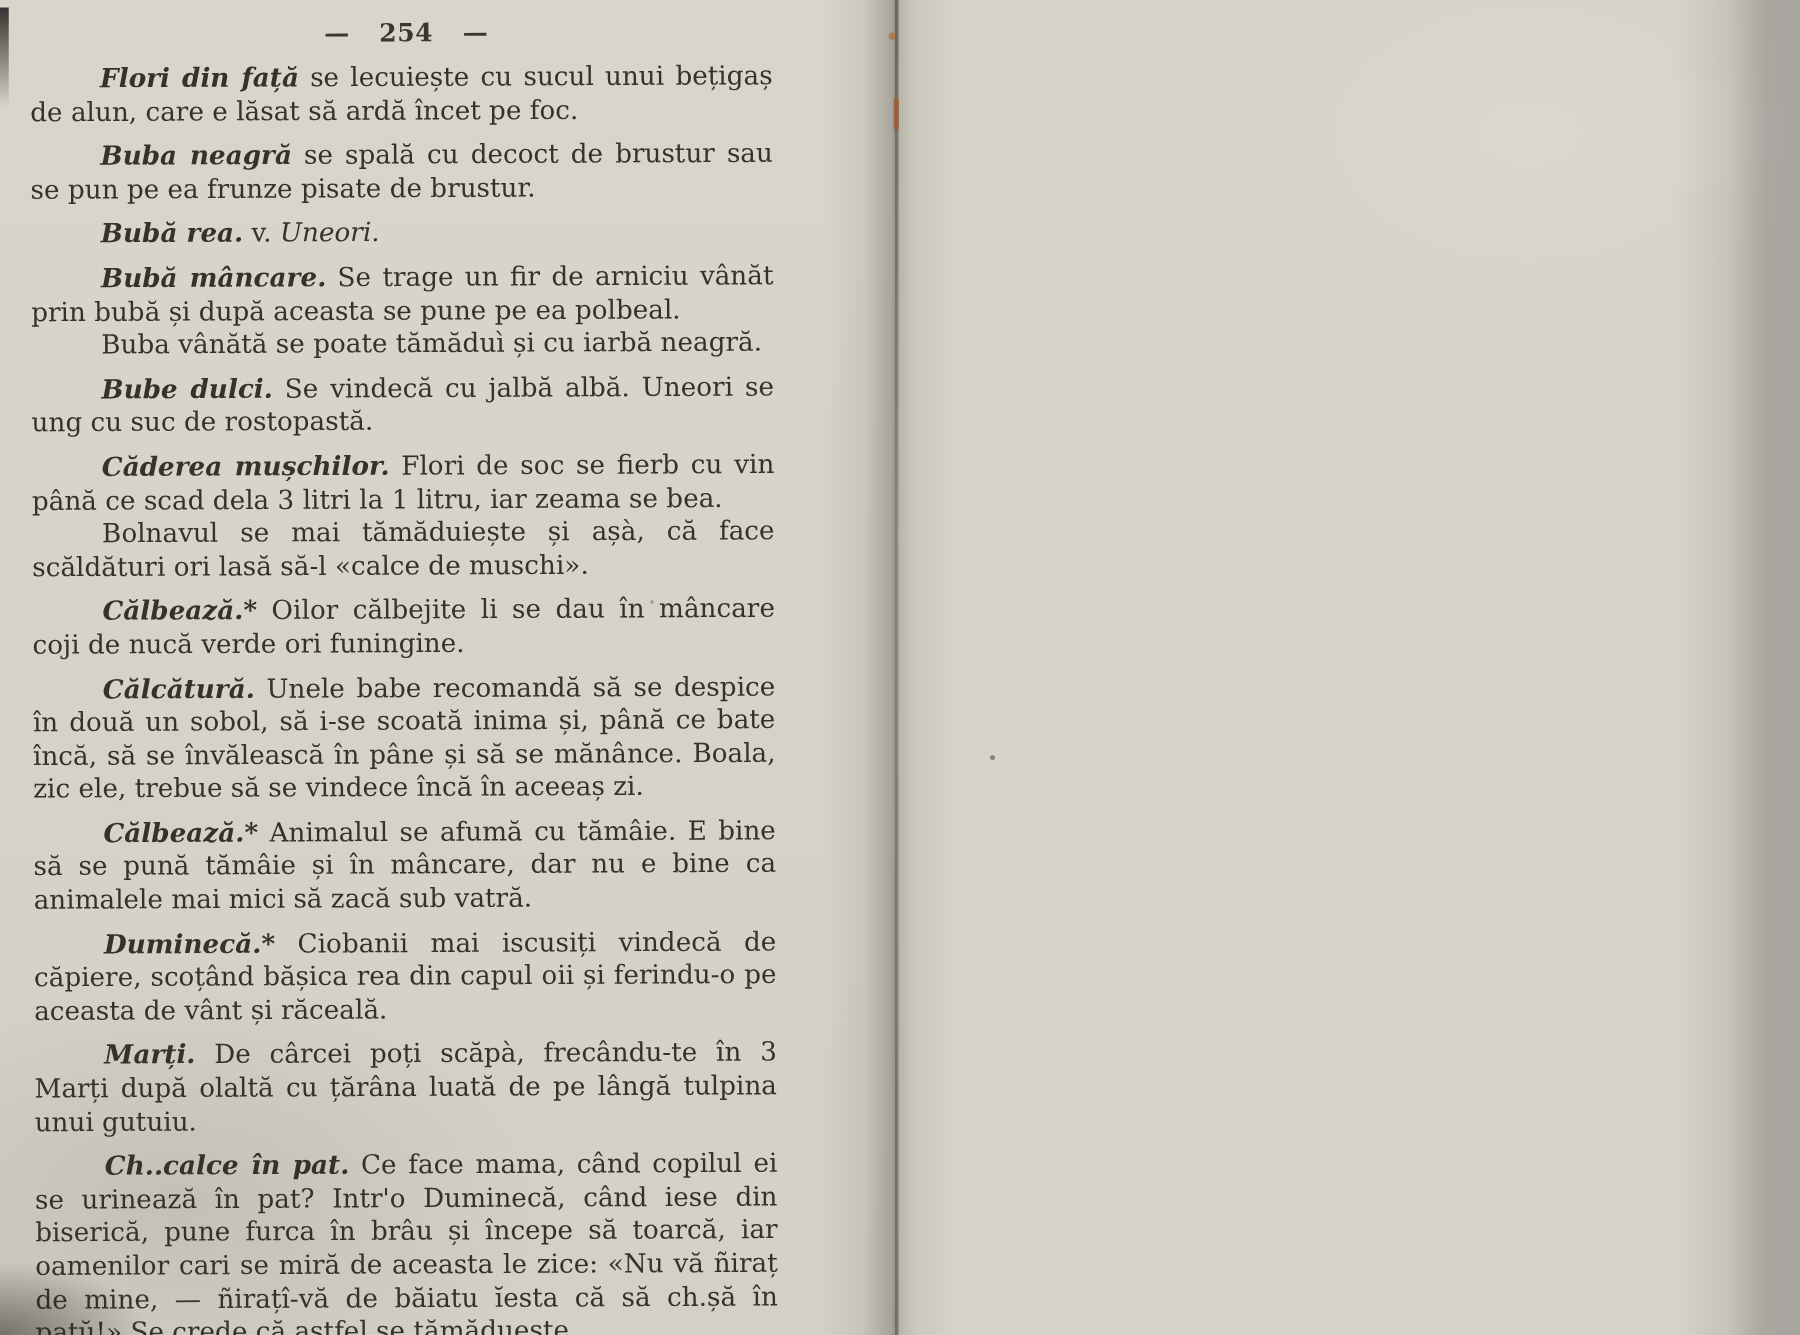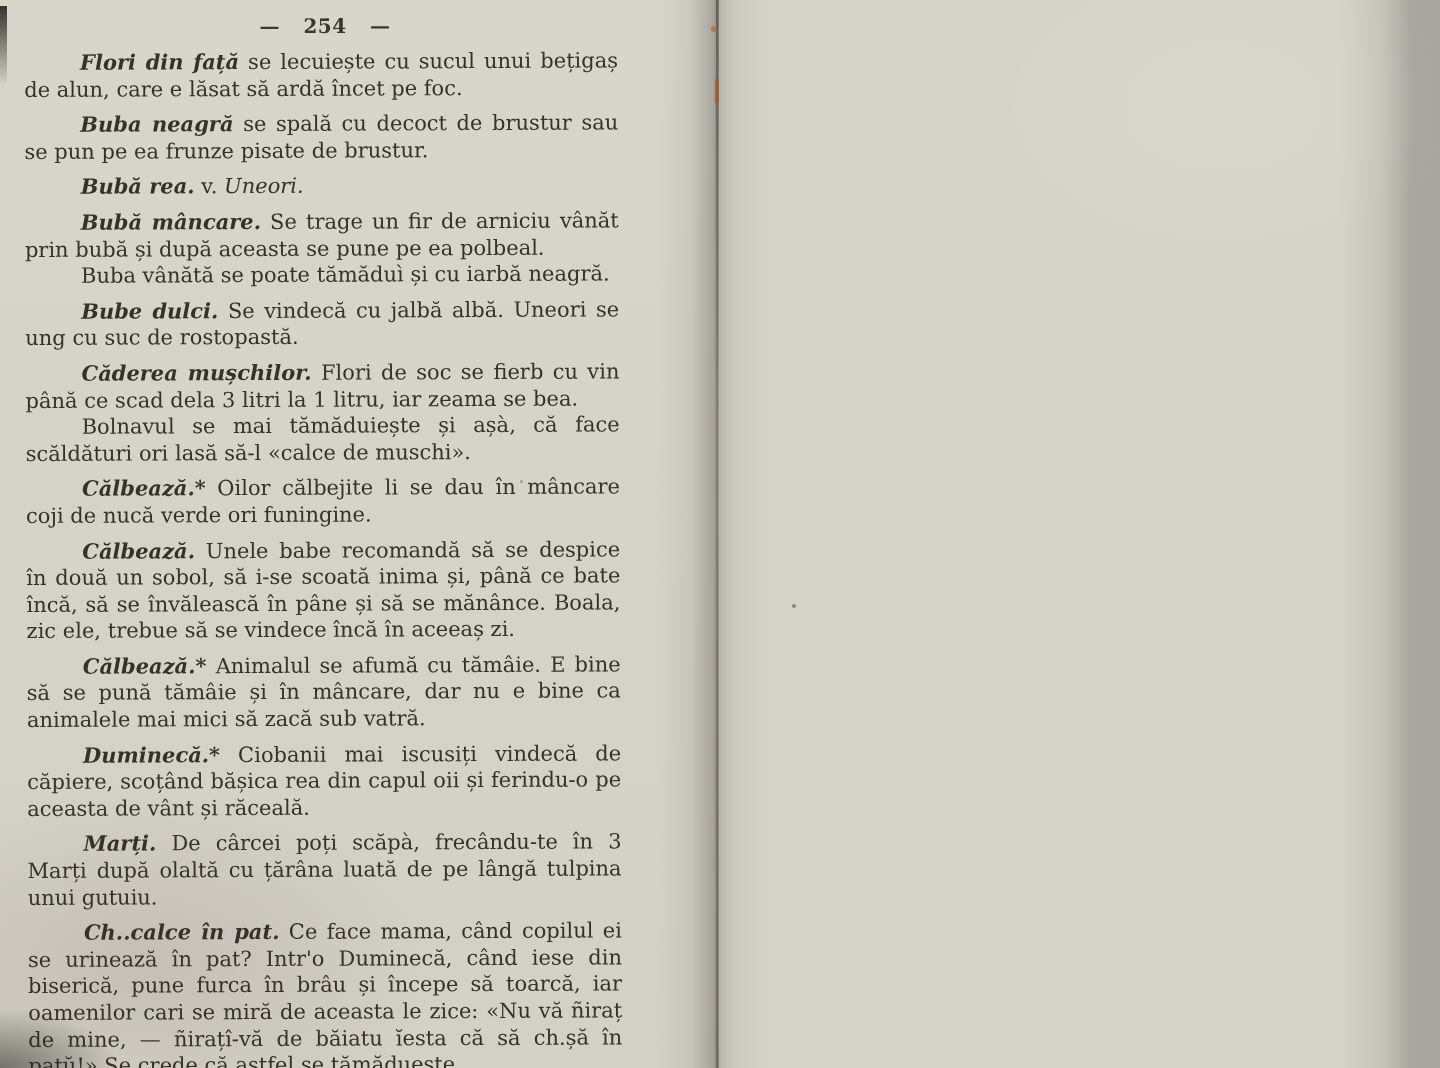--- a/index.html
+++ b/index.html
@@ -140,21 +140,21 @@
     <div class="text-block text-left" id="left-entries">
         <p class="entry"><span class="seg-term">Flori din față</span><span class="seg-plain"> se lecuiește cu sucul unui bețigaș de alun, care e lăsat să ardă încet pe foc.</span></p>
         <p class="entry"><span class="seg-term">Buba neagră</span><span class="seg-plain"> se spală cu decoct de brustur sau se pun pe ea frunze pisate de brustur.</span></p>
         <p class="entry"><span class="seg-term">Bubă rea.</span><span class="seg-plain"> v. </span><span class="seg-italic">Uneori.</span></p>
         <p class="entry"><span class="seg-term">Bubă mâncare.</span><span class="seg-plain"> Se trage un fir de arniciu vânăt prin bubă și după aceasta se pune pe ea polbeal.</span></p>
         <p class="entry cont"><span class="seg-plain">Buba vânătă se poate tămăduì și cu iarbă neagră.</span></p>
         <p class="entry"><span class="seg-term">Bube dulci.</span><span class="seg-plain"> Se vindecă cu jalbă albă. Uneori se ung cu suc de rostopastă.</span></p>
         <p class="entry"><span class="seg-term">Căderea mușchilor.</span><span class="seg-plain"> Flori de soc se fierb cu vin până ce scad dela 3 litri la 1 litru, iar zeama se bea.</span></p>
         <p class="entry cont"><span class="seg-plain">Bolnavul se mai tămăduiește și așà, că face scăldături ori lasă să-l «calce de muschi».</span></p>
         <p class="entry"><span class="seg-term">Călbează.*</span><span class="seg-plain"> Oilor călbejite li se dau în mâncare coji de nucă verde ori funingine.</span></p>
-        <p class="entry"><span class="seg-term">Călbează.</span><span class="seg-plain"> Unele babe recomandă să se despice în două un sobol, să i-se scoată inima și, până ce bate încă, să se învălească în pâne și să se mănânce. Boala, zic ele, trebue să se vindece încă în aceeaș zi.</span></p>
+        <p class="entry"><span class="seg-term">Călcătură.</span><span class="seg-plain"> Unele babe recomandă să se despice în două un sobol, să i-se scoată inima și, până ce bate încă, să se învălească în pâne și să se mănânce. Boala, zic ele, trebue să se vindece încă în aceeaș zi.</span></p>
         <p class="entry"><span class="seg-term">Călbează.*</span><span class="seg-plain"> Animalul se afumă cu tămâie. E bine să se pună tămâie și în mâncare, dar nu e bine ca animalele mai mici să zacă sub vatră.</span></p>
         <p class="entry"><span class="seg-term">Duminecă.*</span><span class="seg-plain"> Ciobanii mai iscusiți vindecă de căpiere, scoțând bășica rea din capul oii și ferindu-o pe aceasta de vânt și răceală.</span></p>
         <p class="entry"><span class="seg-term">Marți.</span><span class="seg-plain"> De cârcei poți scăpà, frecându-te în 3 Marți după olaltă cu țărâna luată de pe lângă tulpina unui gutuiu.</span></p>
         <p class="entry"><span class="seg-term">Ch..calce în pat.</span><span class="seg-plain"> Ce face mama, când copilul ei se urinează în pat? Intr'o Duminecă, când iese din biserică, pune furca în brâu și începe să toarcă, iar oamenilor cari se miră de aceasta le zice: «Nu vă ñiraț de mine, — ñirațî-vă de băiatu ĭesta că să ch.șă în patŭ!» Se crede că astfel se tămăduește.</span></p>
       </div>
     <div class="edge-dark-left"></div>
     <div class="corner-shadow-bl"></div>
   </div>
 
   <div class="page page-right">

